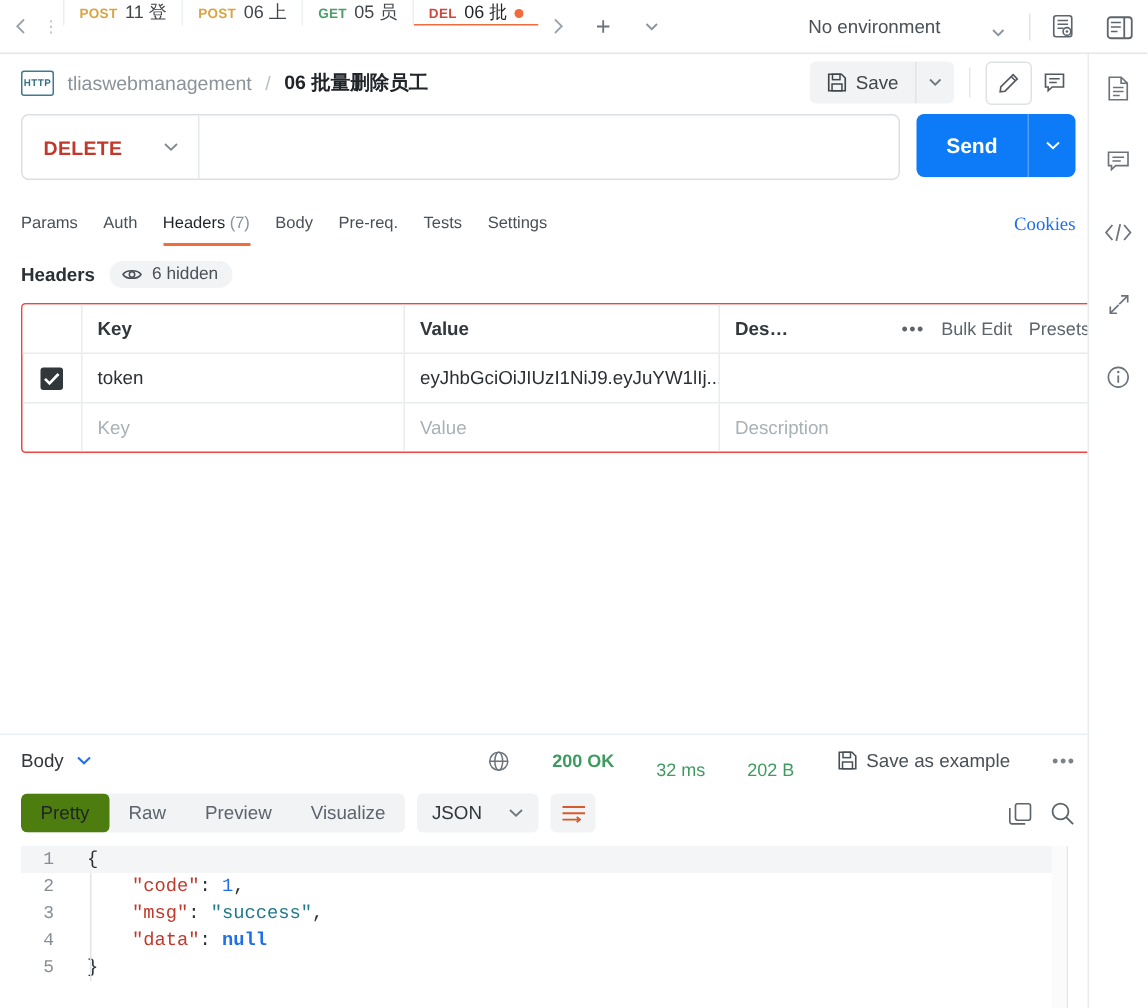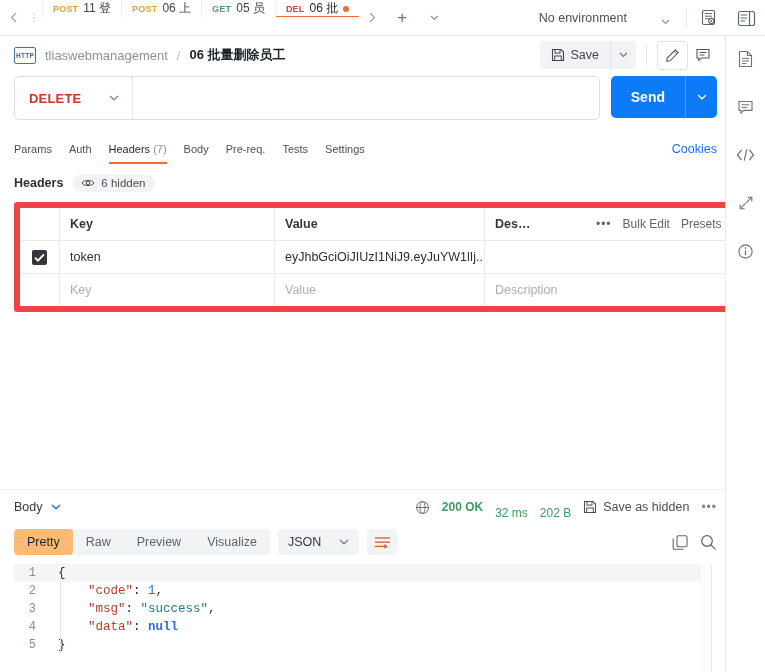--- a/index.html
+++ b/index.html
@@ -330,20 +330,21 @@
     left: 0; right: 0; bottom: 0;
     height: 2px;
     background: #f26b3a;
   }
   .rtab .cnt { color: #8b9299; margin-left: 3px; }
   .cookies-link {
     margin-left: auto;
     color: #1f6feb;
     font-size: 12.5px;
     cursor: pointer;
+    font-family: Liberation Serif, serif;
   }
 
   
   .hdr-label-row {
     display: flex;
     align-items: center;
     gap: 10px;
     padding: 0 14px;
     height: 30px;
     margin-top: 4px;
@@ -362,21 +363,21 @@
     border-radius: 12px;
     padding: 3px 10px 3px 8px;
     font-size: 11.5px;
     color: #4a5056;
     cursor: pointer;
   }
 
   
   .tbl-wrap {
     margin: 4px 14px 0 14px;
-    border: 6px solid #ef4444;
+    border: 1px solid #ef4444;
     border-radius: 3px;
     overflow: hidden;
     flex: 0 0 auto;
   }
   .trow {
     display: flex;
     align-items: stretch;
     border-bottom: 1px solid #e9ecee;
     min-height: 30px;
   }
@@ -437,21 +438,21 @@
     gap: 8px;
     font-size: 12.5px;
     color: #32373c;
     cursor: pointer;
   }
   .body-label .cv { color: #1f6feb; font-size: 10px; }
   .resp-meta {
     margin-left: auto;
     display: flex;
     align-items: center;
-    gap: 12px;
+    gap: 28px;
     font-size: 12px;
   }
   .status-ok { color: #3e9b5f; font-weight: bold; }
   .meta-green { color: #3e9b5f; margin-top: 12px; }
   .save-example {
     display: flex;
     align-items: center;
     gap: 6px;
     color: #4a5056;
     cursor: pointer;
@@ -480,21 +481,21 @@
     padding: 0 13px;
     height: 26px;
     display: flex;
     align-items: center;
     font-size: 12.5px;
     color: #5d646b;
     cursor: pointer;
     position: relative;
   }
   .seg .sbtn.active {
-    background: #fdba74;
+    background: #4d7c0f;
     color: #1f2428;
     border-radius: 4px;
   }
   .fmt {
     display: flex;
     align-items: center;
     gap: 18px;
     background: #f2f3f5;
     border-radius: 4px;
     height: 26px;
@@ -851,21 +852,21 @@
       <span class="meta-green">32 ms</span>
       <span class="meta-green">202 B</span>
       <span class="save-example">
         <span>
           <svg width="14" height="14" viewBox="0 0 14 14">
             <path d="M1.5 1.5 H10 L12.5 4 V12.5 H1.5 Z" fill="none" stroke="currentColor" stroke-width="1.1"></path>
             <rect x="4" y="1.5" width="5" height="3.6" fill="none" stroke="currentColor" stroke-width="1"></rect>
             <rect x="3.7" y="8" width="6.6" height="4.5" fill="none" stroke="currentColor" stroke-width="1"></rect>
           </svg>
         </span>
-        <span>Save as hidden</span>
+        <span>Save as example</span>
       </span>
       <span class="dots">•••</span>
     </div>
   </div>
 
   <div class="respview">
     <div class="seg">
       <div class="sbtn active">Pretty</div>
       <div class="sbtn">Raw</div>
       <div class="sbtn">Preview</div>

